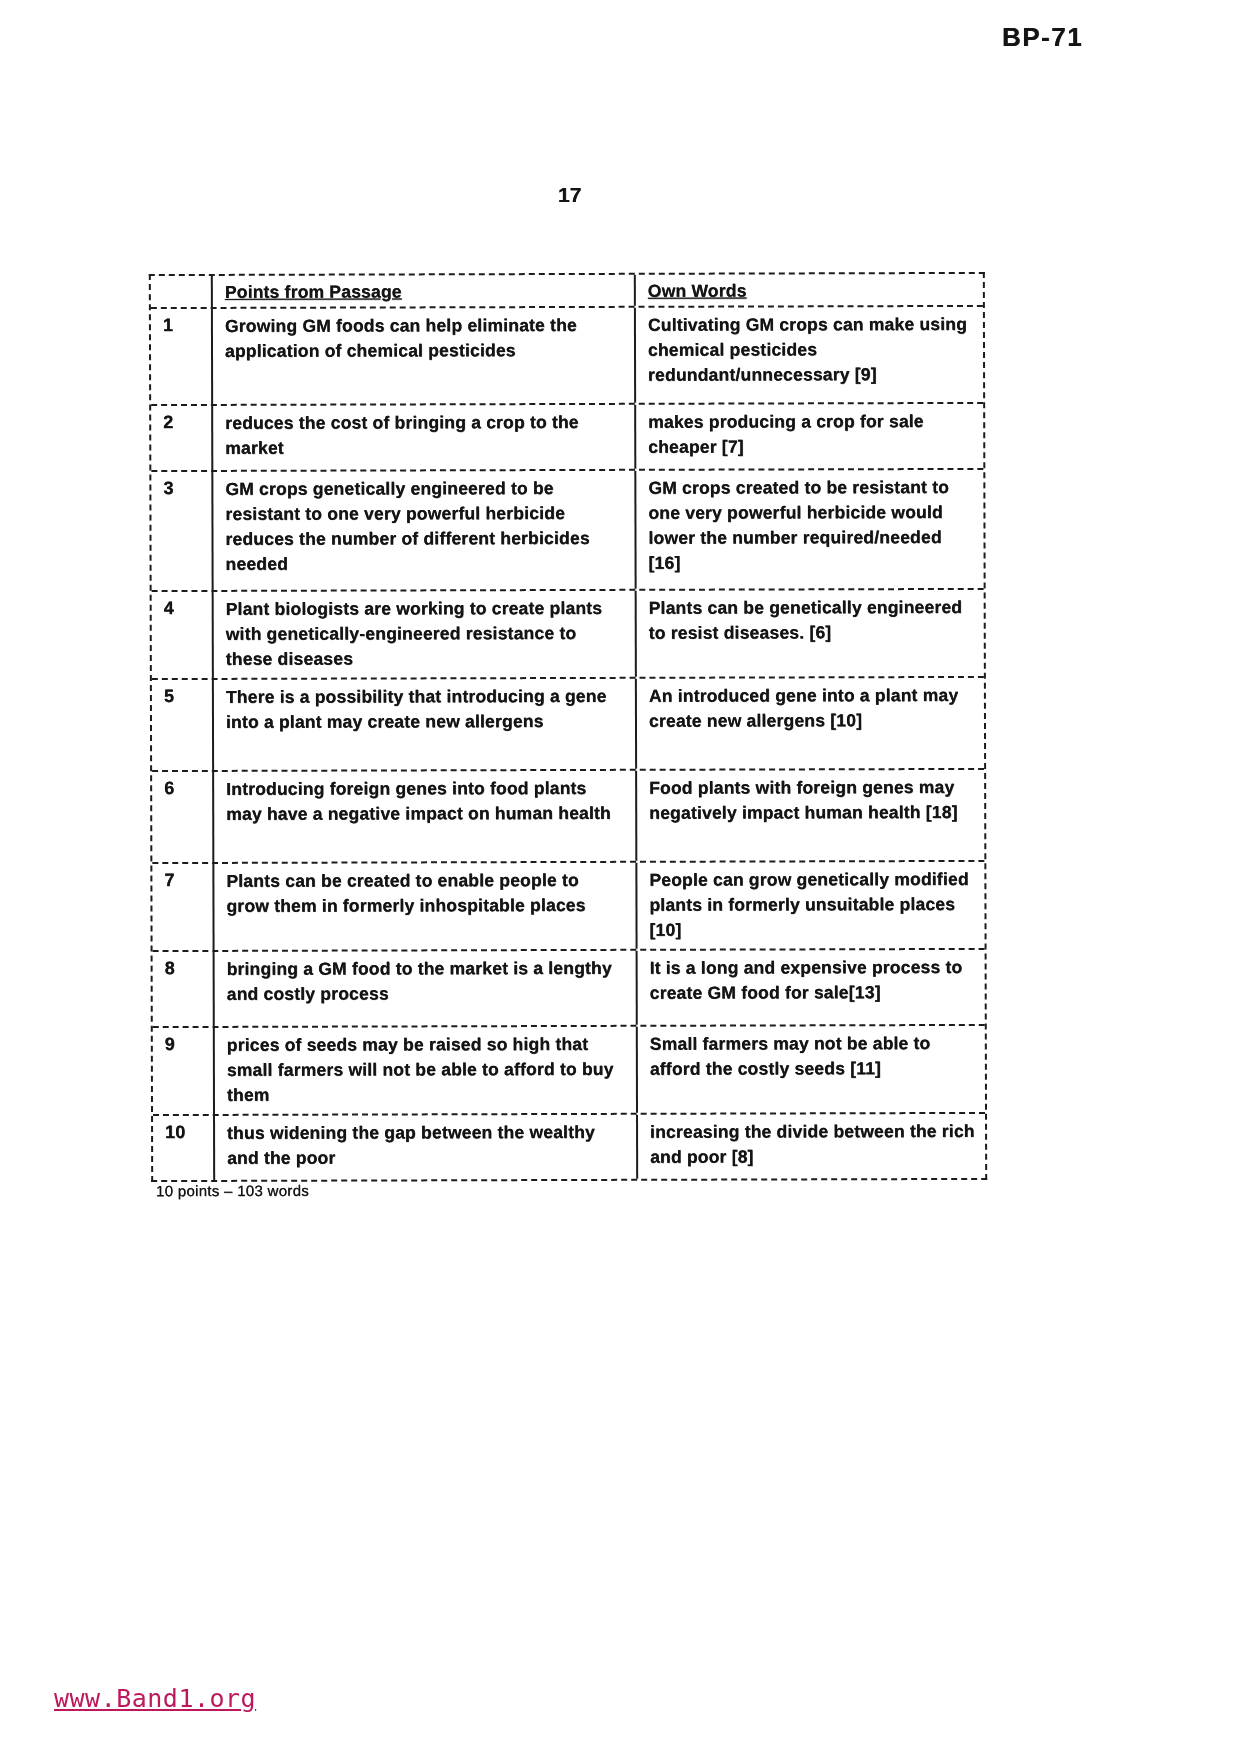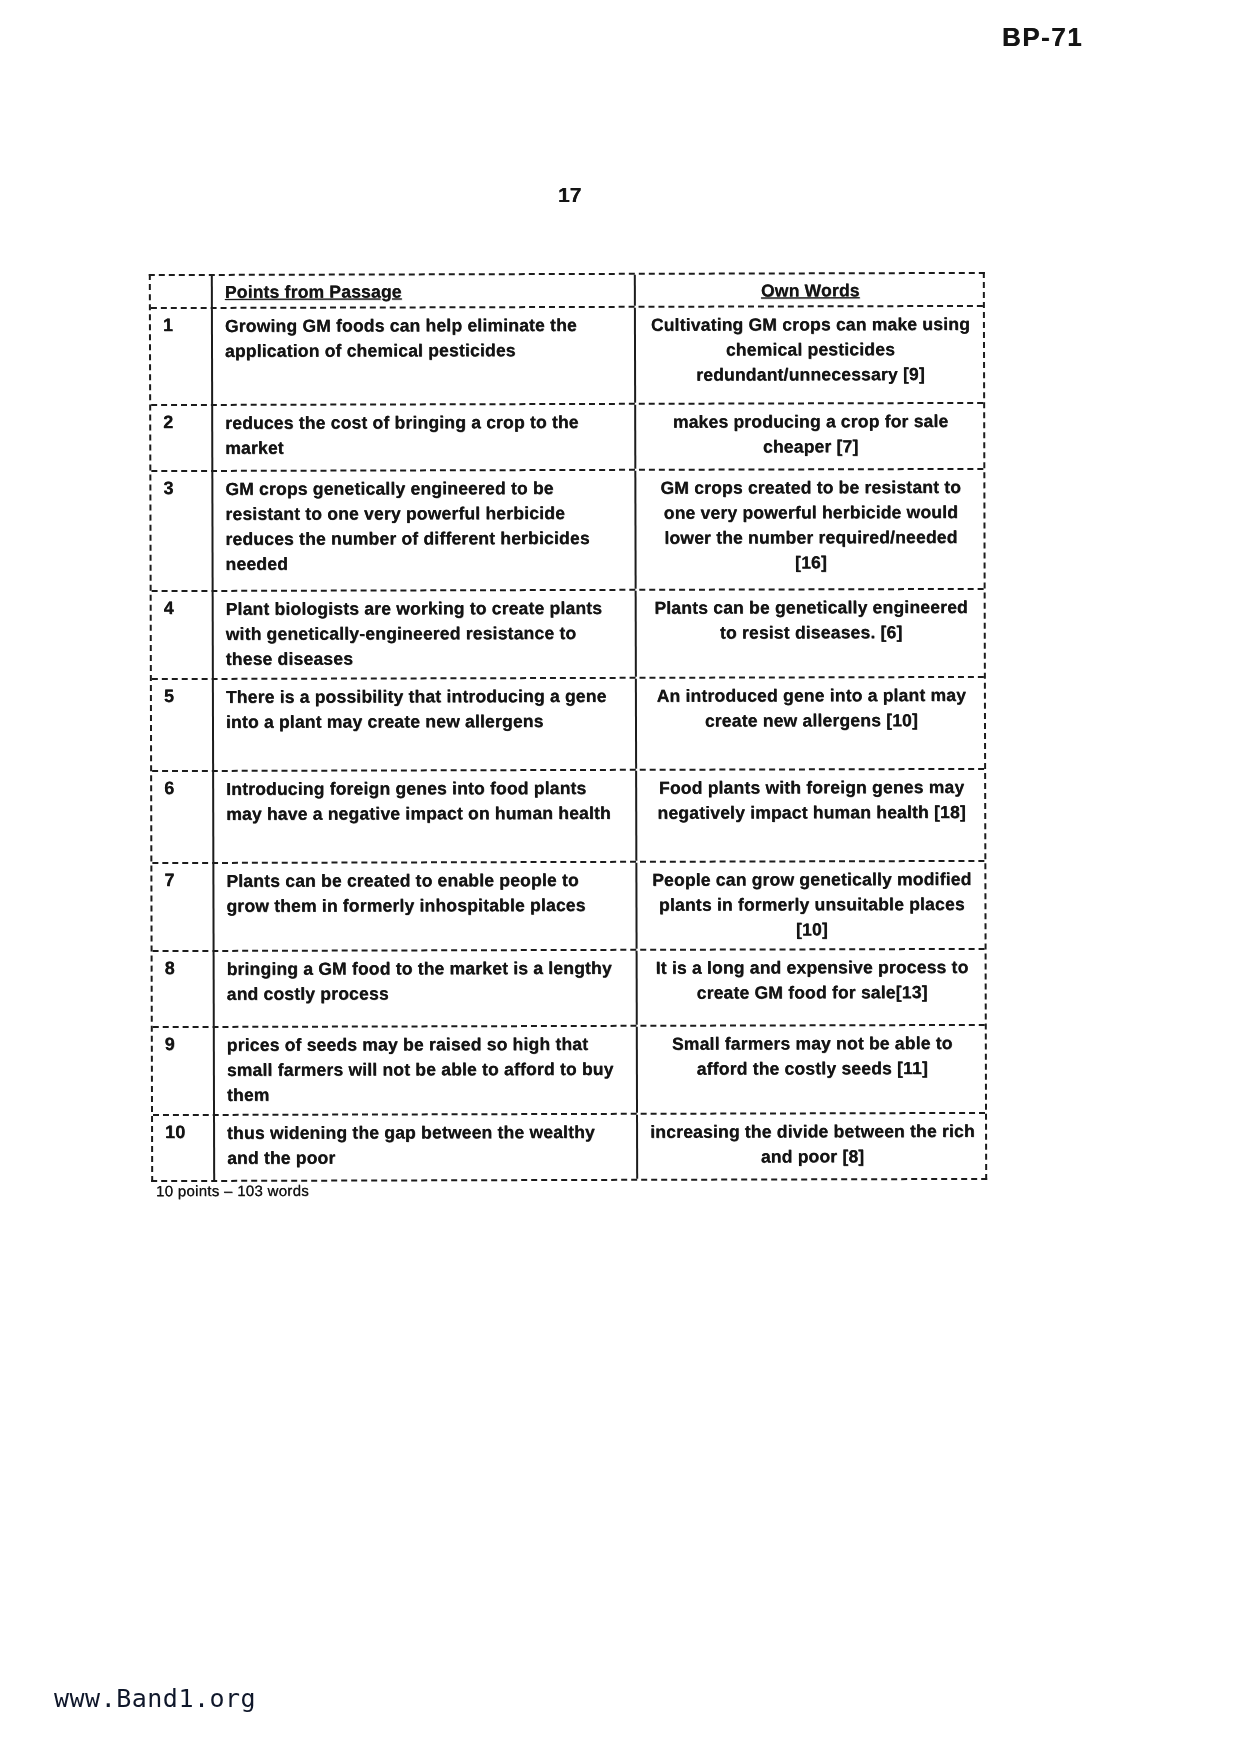--- a/index.html
+++ b/index.html
@@ -44,21 +44,21 @@
   .cell-num{
     flex:0 0 62px;width:62px;
     border-right:2px solid #1c1c1c;
     padding:4px 0 0 12px;
     font-size:18px;
   }
   .cell-passage{
     flex:0 0 423px;width:423px;
     border-right:2px solid #1c1c1c;
   }
-  .cell-own{flex:1;text-align:center;}
+  .cell-own{flex:1;}
   .hdr .cell{padding-top:4px;padding-bottom:2px;}
   .hdr-label{text-decoration:underline;}
   
   .t-row:nth-child(1){min-height:31px;}
   .t-row:nth-child(2){min-height:97px;}
   .t-row:nth-child(3){min-height:66px;}
   .t-row:nth-child(4){min-height:120px;}
   .t-row:nth-child(5){min-height:88px;}
   .t-row:nth-child(6){min-height:92px;}
   .t-row:nth-child(7){min-height:92px;}
@@ -67,21 +67,21 @@
   .t-row:nth-child(10){min-height:88px;}
   .t-row:nth-child(11){min-height:66px;}
   .word-count-note{
     position:absolute;left:156px;top:1182px;
     font-size:15px;font-weight:400;letter-spacing:0.3px;
     transform:rotate(-0.15deg);
   }
   .watermark{
     position:absolute;left:54px;top:1684px;
     font-family:"DejaVu Sans Mono", monospace;
-    font-size:25px;color:#0f172a;letter-spacing:0.5px;
+    font-size:25px;color:#be185d;letter-spacing:0.5px;text-decoration:underline;
   }
 </style>
 </head>
 <body>
 
 <div class="doc-code scan-text">BP-71</div>
 <div class="page-num scan-text">17</div>
 
 <div class="summary-table scan-text">
   <div class="t-row hdr">

